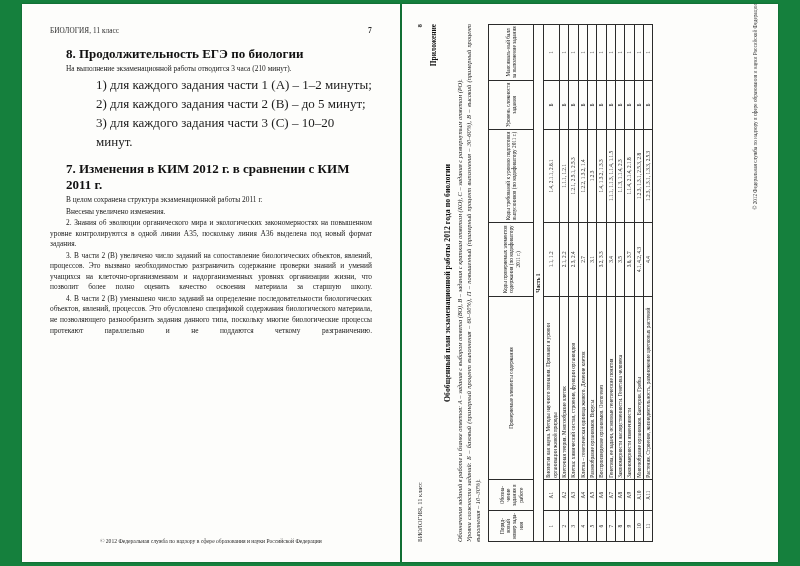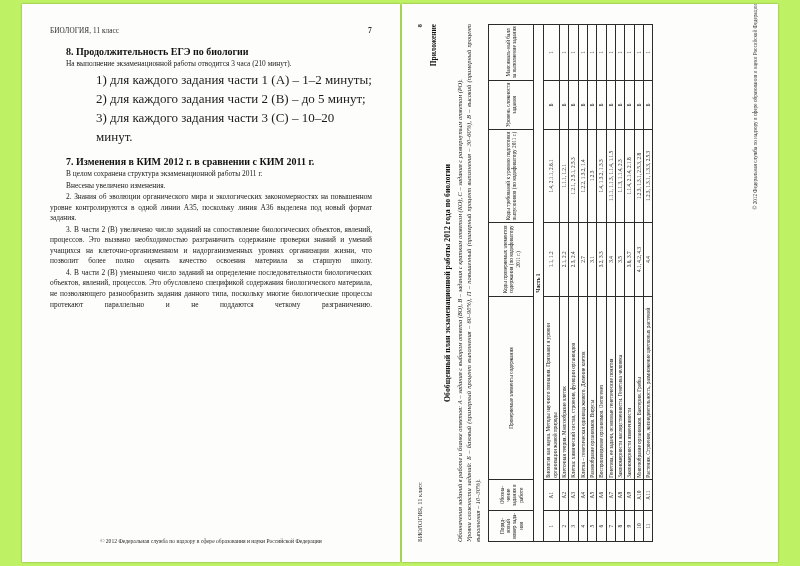--- a/index.html
+++ b/index.html
@@ -10,21 +10,21 @@
   body {
     width: 800px;
     height: 566px;
     font-family: "Liberation Serif", serif;
     overflow: hidden;
   }
   .spread {
     position: relative;
     width: 800px;
     height: 566px;
-    background: #bef264;
+    background: #15803d;
   }
 
   
   .page-left {
     position: absolute;
     left: 22px;
     top: 4px;
     width: 378px;
     height: 558px;
     background: #fdfdfb;
@@ -43,21 +43,21 @@
     justify-content: space-between;
     align-items: baseline;
     font-size: 7.2px;
     color: #2a2a2a;
     letter-spacing: 0.1px;
     margin-bottom: 11px;
   }
   .pl-runhead .folio { font-weight: bold; font-size: 7.6px; }
   .sec-head {
     font-weight: bold;
-    font-size: 10px;
+    font-size: 13px;
     color: #111;
     margin: 0 0 2px 16px;
   }
   .para {
     font-size: 7.4px;
     color: #1b1b1b;
     margin: 0 0 1px 0;
     line-height: 1.42;
     text-align: justify;
   }

